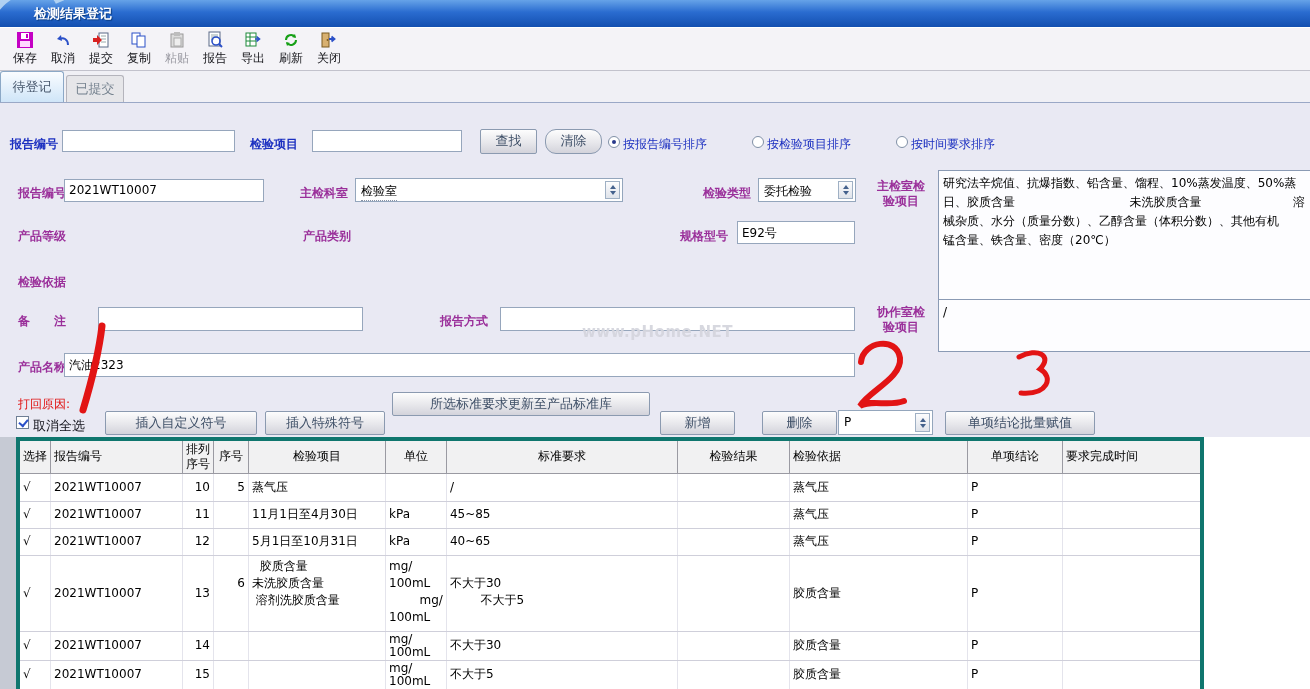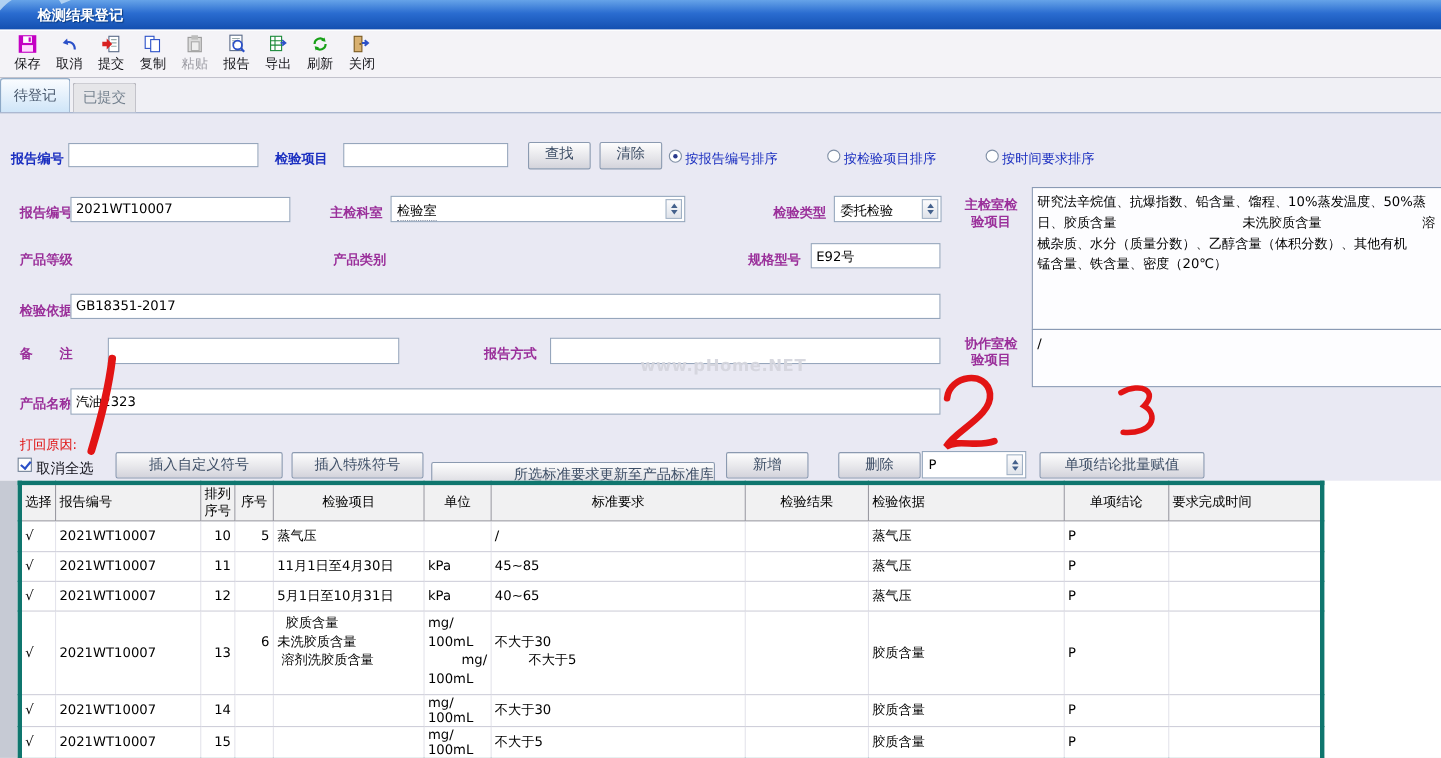--- a/index.html
+++ b/index.html
@@ -197,21 +197,21 @@
   <div class="tabstrip">
     <div class="tab tab-active">待登记</div>
     <div class="tab tab-idle">已提交</div>
   </div>
 
   <span class="lbl-blue" style="left:10px; top:136px;">报告编号</span>
   <div class="inp" style="left:62px; top:130px; width:173px; height:22px;"></div>
   <span class="lbl-blue" style="left:250px; top:136px;">检验项目</span>
   <div class="inp" style="left:312px; top:130px; width:150px; height:22px;"></div>
   <div class="btn" style="left:480px; top:129px; width:57px; height:25px;">查找</div>
-  <div class="btn" style="left:545px; top:129px; width:57px; height:25px;">清除</div>
+  <div class="btn" style="left:545px; top:129px; width:57px; height:25px;border-radius:11px;">清除</div>
 
   <span class="radio sel" style="left:608px; top:136px;"></span>
   <span class="lbl-blue" style="left:623px; top:136px; font-weight:normal;">按报告编号排序</span>
   <span class="radio" style="left:752px; top:136px;"></span>
   <span class="lbl-blue" style="left:767px; top:136px; font-weight:normal;">按检验项目排序</span>
   <span class="radio" style="left:896px; top:136px;"></span>
   <span class="lbl-blue" style="left:911px; top:136px; font-weight:normal;">按时间要求排序</span>
 
   <span class="lbl" style="left:18px; top:185px;">报告编号</span>
   <div class="inp" style="left:64px; top:179px; width:200px; height:23px;">2021WT10007</div>
@@ -237,42 +237,41 @@
 日、胶质含量                              未洗胶质含量                        溶
 械杂质、水分（质量分数）、乙醇含量（体积分数）、其他有机
 锰含量、铁含量、密度（20℃）</div>
 
   <span class="lbl" style="left:18px; top:228px;">产品等级</span>
   <span class="lbl" style="left:303px; top:228px;">产品类别</span>
   <span class="lbl" style="left:680px; top:228px;">规格型号</span>
   <div class="inp" style="left:737px; top:221px; width:118px; height:23px;">E92号</div>
 
   <span class="lbl" style="left:18px; top:274px;">检验依据</span>
-  <div class="inp" style="left:64px; top:267px; width:791px; height:23px;">GB18351-2017</div>
 
   <span class="lbl" style="left:18px; top:313px;">备　　注</span>
   <div class="inp" style="left:98px; top:307px; width:265px; height:24px;"></div>
   <span class="lbl" style="left:440px; top:313px;">报告方式</span>
   <div class="inp" style="left:500px; top:307px; width:355px; height:24px;"></div>
   <div class="lbl lbl-center" style="left:868px; top:305px; width:66px;">协作室检
 验项目</div>
   <div class="areabox" style="left:938px; top:299px; width:378px; height:53px;">/</div>
 
   <span class="watermark">www.pHome.NET</span>
 
   <span class="lbl" style="left:18px; top:359px;">产品名称</span>
   <div class="inp" style="left:64px; top:353px; width:791px; height:24px;">汽油2323</div>
 
   <span class="lbl-red" style="left:18px; top:396px;">打回原因:</span>
 
   <span class="checkbox" style="left:16px; top:416px;"></span>
   <span class="cbl" style="left:33px; top:417px;">取消全选</span>
   <div class="btn" style="left:105px; top:411px; width:152px; height:24px;">插入自定义符号</div>
   <div class="btn" style="left:265px; top:411px; width:120px; height:24px;">插入特殊符号</div>
-  <div class="btn" style="left:392px; top:420px; width:258px; height:24px;text-align:right;">所选标准要求更新至产品标准库</div>
+  <div class="btn" style="left:392px; top:392px; width:258px; height:24px;">所选标准要求更新至产品标准库</div>
   <div class="btn" style="left:660px; top:411px; width:75px; height:24px;">新增</div>
   <div class="btn" style="left:748px; top:411px; width:75px; height:24px;margin-left:14px;">删除</div>
   <div class="combo" style="left:838px; top:410px; width:95px; height:25px;">
     <span class="combo-val">P</span>
     <span class="spin">
         <span class="up"></span>
         <span class="down"></span>
       </span>
   </div>
   <div class="btn" style="left:945px; top:411px; width:150px; height:24px;">单项结论批量赋值</div>

